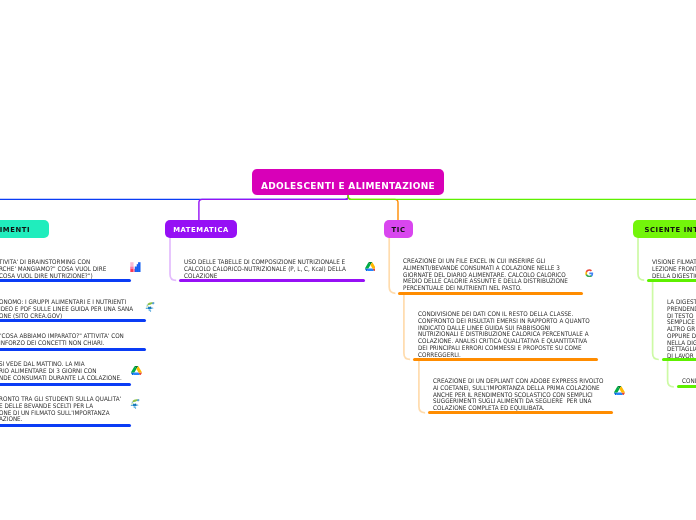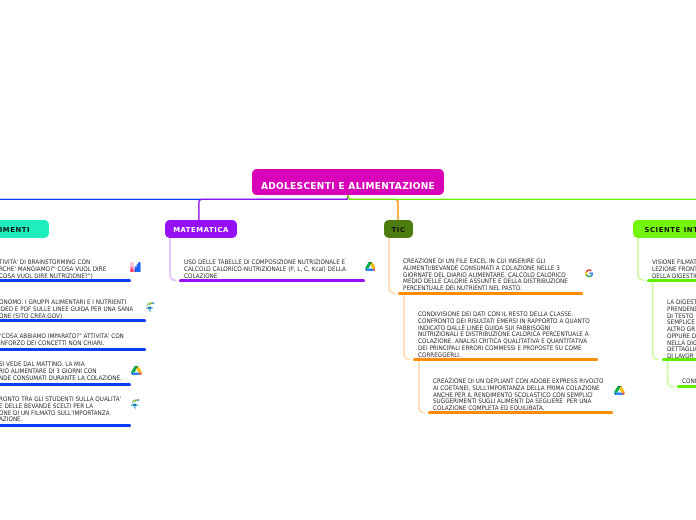--- a/index.html
+++ b/index.html
@@ -43,21 +43,21 @@
       <path d="M 418.9 359.4 L 418.9 406.6 Q 418.9 412.8 425.09999999999997 412.8" fill="none" stroke="#ffdcae" stroke-width="1.7" stroke-linecap="butt"></path>
       <path d="M 638 238 L 638 274 Q 638 280.2 644.2 280.2" fill="none" stroke="#cdfaa5" stroke-width="1.7" stroke-linecap="butt"></path>
       <path d="M 652.6 280.2 L 652.6 353.3 Q 652.6 359.5 658.8000000000001 359.5" fill="none" stroke="#cdfaa5" stroke-width="1.7" stroke-linecap="butt"></path>
       <path d="M 667.6 359.5 L 667.6 380.7 Q 667.6 386.9 673.8000000000001 386.9" fill="none" stroke="#cdfaa5" stroke-width="1.7" stroke-linecap="butt"></path>
     </svg>
 
   <div class="node root-node" style="left: 252px; top: 169px; width: 192px; height: 26px; background: rgb(216, 0, 184); color: rgb(255, 255, 255);">ADOLESCENTI E ALIMENTAZIONE</div>
 
   <div class="node topic-node" style="left: -30px; top: 220px; width: 79px; height: 18px; background: rgb(32, 237, 189); color: rgb(17, 17, 17);">ALIMENTI</div>
   <div class="node topic-node" style="left: 165px; top: 220px; width: 72px; height: 18px; background: rgb(150, 16, 245); color: rgb(255, 255, 255);">MATEMATICA</div>
-  <div class="node topic-node" style="left: 384px; top: 220px; width: 29px; height: 18px; background: #4d7c0f; color: rgb(17, 17, 17);">TIC</div>
+  <div class="node topic-node" style="left: 384px; top: 220px; width: 29px; height: 18px; background: #d946ef; color: rgb(17, 17, 17);">TIC</div>
   <div class="node topic-node" style="left: 633px; top: 220px; width: 110px; height: 18px; background: rgb(115, 245, 10); color: rgb(17, 17, 17);">SCIENTE INTEGRATE</div>
 
   <div id="leaves">
       <div class="ul" style="left: -54.5px; width: 185px; top: 279px; background: rgb(10, 60, 245);"></div>
       <div class="txt" style="top: 259.7px; left: -1.2px;">TIVITA' DI BRAINSTORMING CON
 RCHE' MANGIAMO?" COSA VUOL DIRE
 COSA VUOL DIRE NUTRIZIONE?")</div>
       <div class="ico" style="left: 130.4px; top: 261.5px;"><svg width="10.8" height="10.26" viewBox="0 0 100 100">
           <path d="M0 2h32v96H0z" fill="#f9bcd4"></path>
           <path d="M0 46h32v52H0z" fill="#fb7ba6"></path>

